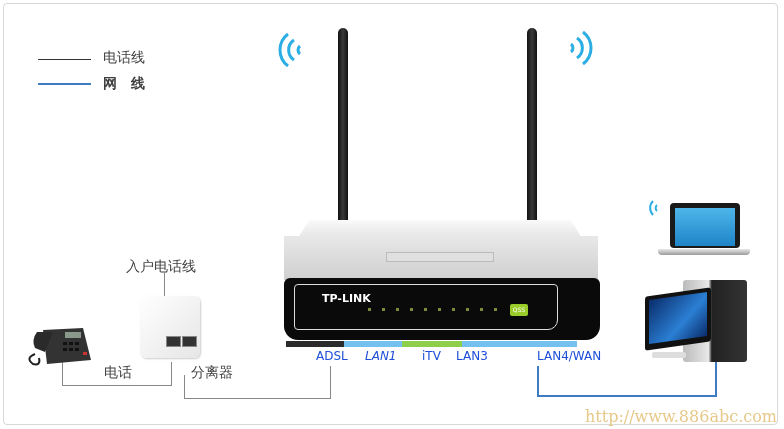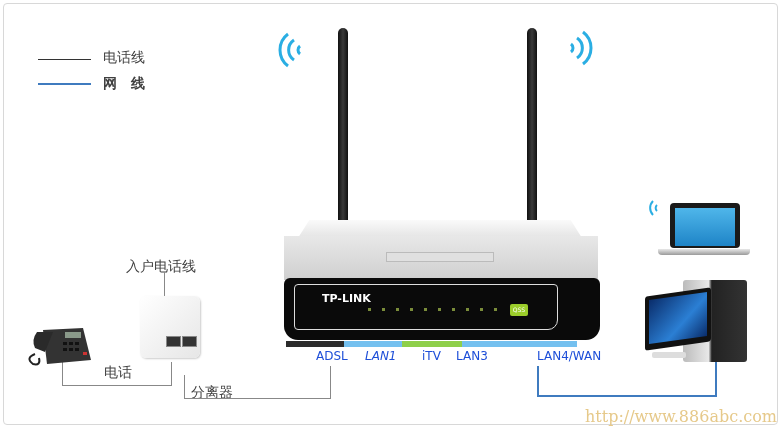--- a/index.html
+++ b/index.html
@@ -57,21 +57,21 @@
   <div class="port-bar" style="left:462px;width:115px;background:#74c0ef;"></div>
   <div class="port-lbl" style="left:316px;">ADSL</div>
   <div class="port-lbl" style="left:365px;font-style:italic;">LAN1</div>
   <div class="port-lbl" style="left:422px;">iTV</div>
   <div class="port-lbl" style="left:456px;">LAN3</div>
   <div class="port-lbl" style="left:489px;margin-left:48px;">LAN4/WAN</div>
 </div>
 
 <div class="lbl" style="left:126px;top:258px;">入户电话线</div>
 <div class="lbl" style="left:104px;top:364px;">电话</div>
-<div class="lbl" style="left:191px;top:384px;">分离器</div>
+<div class="lbl" style="left:191px;top:364px;">分离器</div>
 
 <div class="wire" style="left:164px;top:272px;width:1px;height:24px;background:#888;"></div>
 <div class="wire" style="left:62px;top:362px;width:1px;height:24px;background:#888;"></div>
 <div class="wire" style="left:62px;top:385px;width:110px;height:1px;background:#888;"></div>
 <div class="wire" style="left:171px;top:362px;width:1px;height:24px;background:#888;"></div>
 <div class="wire" style="left:184px;top:375px;width:1px;height:24px;background:#888;"></div>
 <div class="wire" style="left:184px;top:398px;width:147px;height:1px;background:#888;"></div>
 <div class="wire" style="left:330px;top:366px;width:1px;height:33px;background:#888;"></div>
 <div class="wire" style="left:537px;top:366px;width:2px;height:31px;background:#3f7bbf;"></div>
 <div class="wire" style="left:537px;top:395px;width:180px;height:2px;background:#3f7bbf;"></div>

